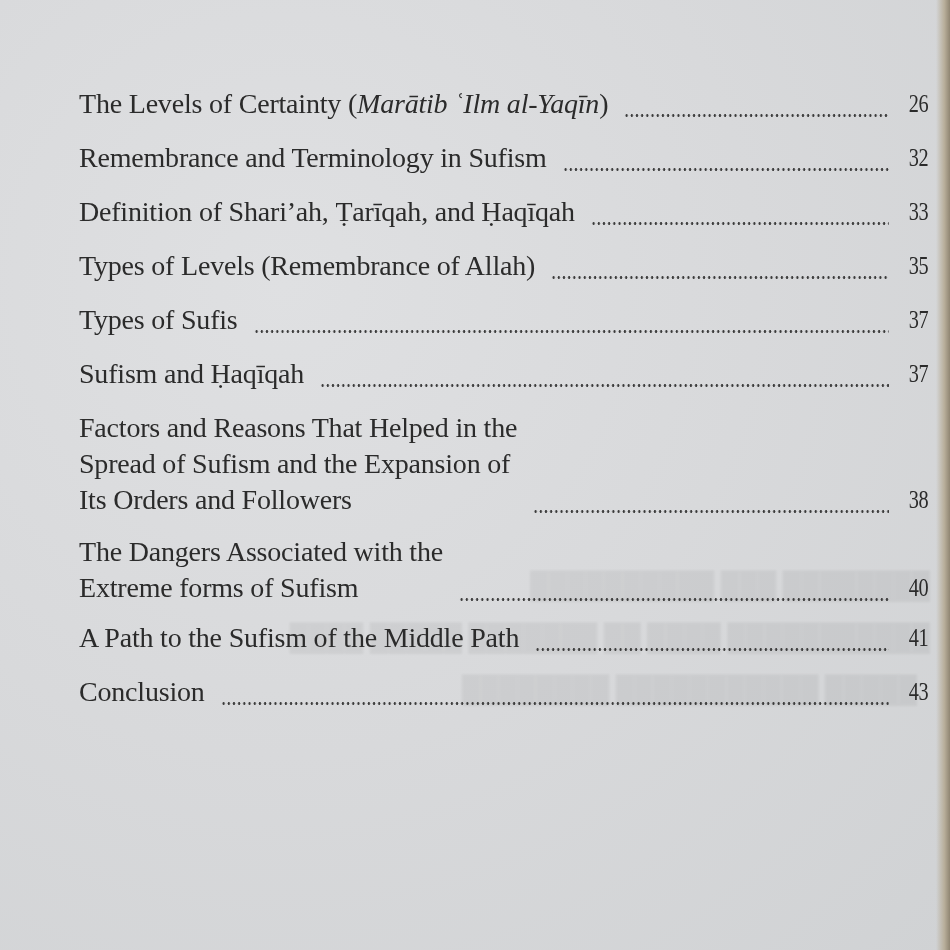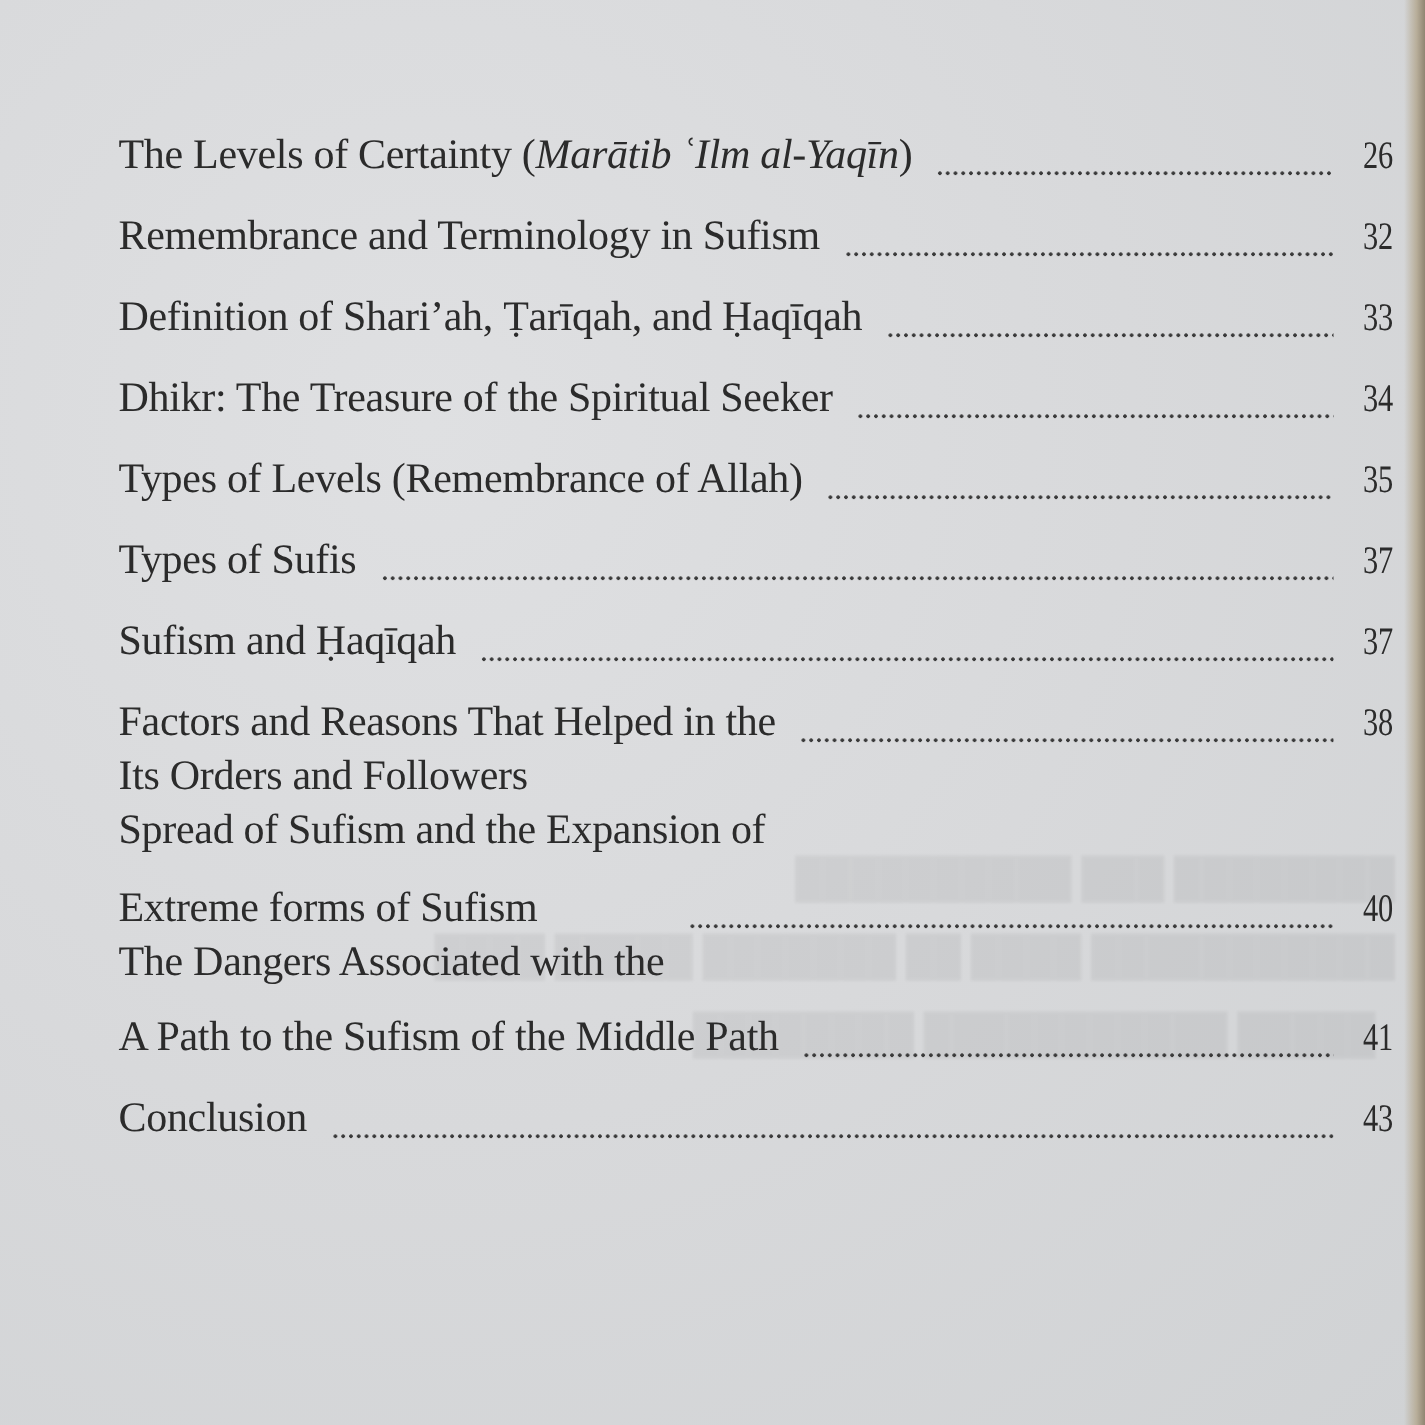--- a/index.html
+++ b/index.html
@@ -41,21 +41,21 @@
     }
     .toc {
       position: absolute;
       left: 79px;
       top: 86px;
       width: 850px;
       color: #2b2b2b;
     }
     .toc-entry {
       display: flex;
-      align-items: flex-start;
+      align-items: flex-end;
       font-size: 28px;
       line-height: 36px;
       margin-bottom: 18px;
       letter-spacing: -0.2px;
       gap: 12px;
     }
     .toc-entry .title-block {
       display: flex;
       flex-direction: column;
       flex: 0 0 auto;
@@ -123,27 +123,20 @@
   </div>
 
   <div class="toc-entry single">
     <div class="title-block">
       <span class="line">Definition of Shari’ah, Ṭarīqah, and Ḥaqīqah</span>
     </div>
     <span class="leader"></span>
     <span class="page-num">33</span>
   </div>
 
-  <div class="toc-entry single">
-    <div class="title-block">
-      <span class="line">Dhikr: The Treasure of the Spiritual Seeker</span>
-    </div>
-    <span class="leader"></span>
-    <span class="page-num">34</span>
-  </div>
 
   <div class="toc-entry single">
     <div class="title-block">
       <span class="line">Types of Levels (Remembrance of Allah)</span>
     </div>
     <span class="leader"></span>
     <span class="page-num">35</span>
   </div>
 
   <div class="toc-entry single">
@@ -158,31 +151,31 @@
     <div class="title-block">
       <span class="line">Sufism and Ḥaqīqah</span>
     </div>
     <span class="leader"></span>
     <span class="page-num">37</span>
   </div>
 
   <div class="toc-entry multi-gap">
     <div class="title-block">
       <span class="line">Factors and Reasons That Helped in the</span>
+      <span class="line">Spread of Sufism and the Expansion of</span>
       <span class="line">Its Orders and Followers</span>
-      <span class="line">Spread of Sufism and the Expansion of</span>
     </div>
     <span class="leader"></span>
     <span class="page-num">38</span>
   </div>
 
   <div class="toc-entry multi-gap">
     <div class="title-block">
+      <span class="line">The Dangers Associated with the</span>
       <span class="line">Extreme forms of Sufism</span>
-      <span class="line">The Dangers Associated with the</span>
     </div>
     <span class="leader"></span>
     <span class="page-num">40</span>
   </div>
 
   <div class="toc-entry single">
     <div class="title-block">
       <span class="line">A Path to the Sufism of the Middle Path</span>
     </div>
     <span class="leader"></span>

